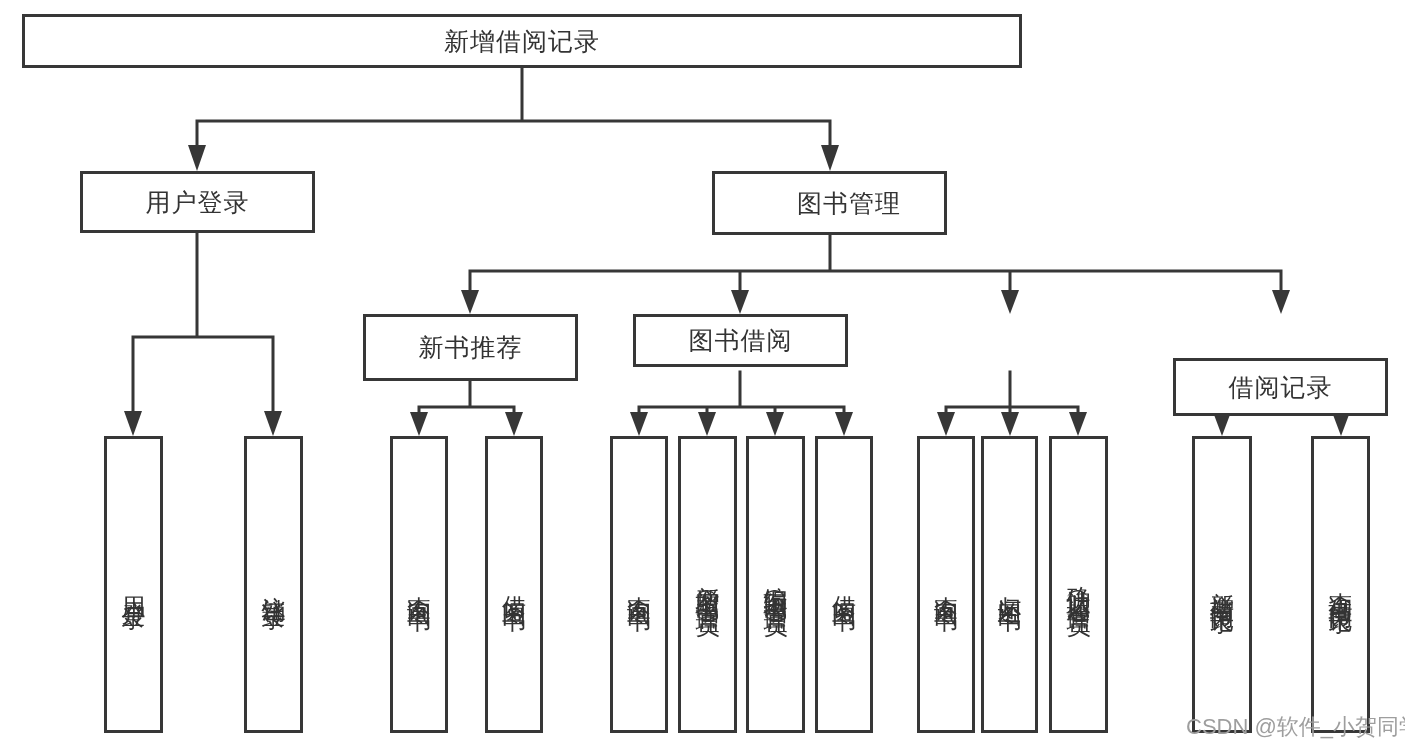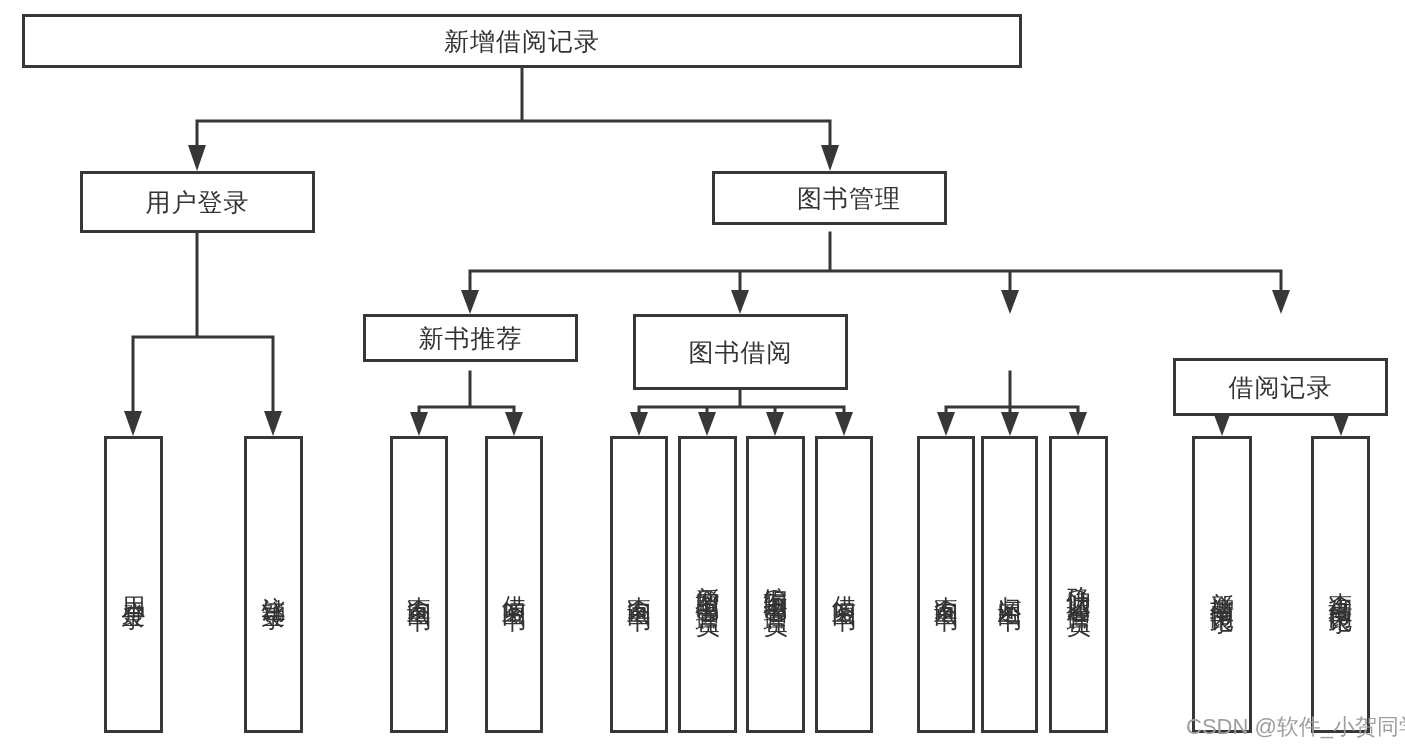--- a/index.html
+++ b/index.html
@@ -111,28 +111,28 @@
     </g>
   </svg>
 
   <div class="hbox" style="left:22px; top:14px; width:1000px; height:54px;">
     <span>新增借阅记录</span>
   </div>
 
   <div class="hbox" style="left:80px; top:171px; width:235px; height:62px;">
     <span>用户登录</span>
   </div>
-  <div class="hbox" style="left:712px; top:171px; width:235px; height:54px;padding-left:39px;">
+  <div class="hbox" style="left:712px; top:171px; width:235px; height:64px;padding-left:39px;">
     <span>图书管理</span>
   </div>
 
-  <div class="hbox" style="left:363px; top:314px; width:215px; height:48px;">
+  <div class="hbox" style="left:363px; top:314px; width:215px; height:67px;">
     <span>新书推荐</span>
   </div>
-  <div class="hbox" style="left:633px; top:314px; width:215px; height:76px;">
+  <div class="hbox" style="left:633px; top:314px; width:215px; height:53px;">
     <span>图书借阅</span>
   </div>
   <div class="hbox" style="left:1173px; top:314px; width:215px; height:58px;margin-top:44px;">
     <span>借阅记录</span>
   </div>
 
   <div class="vbox" style="left:104px; width:59px;">
     <span class="vtext">用户登录</span>
   </div>
   <div class="vbox" style="left:244px; width:59px;">

